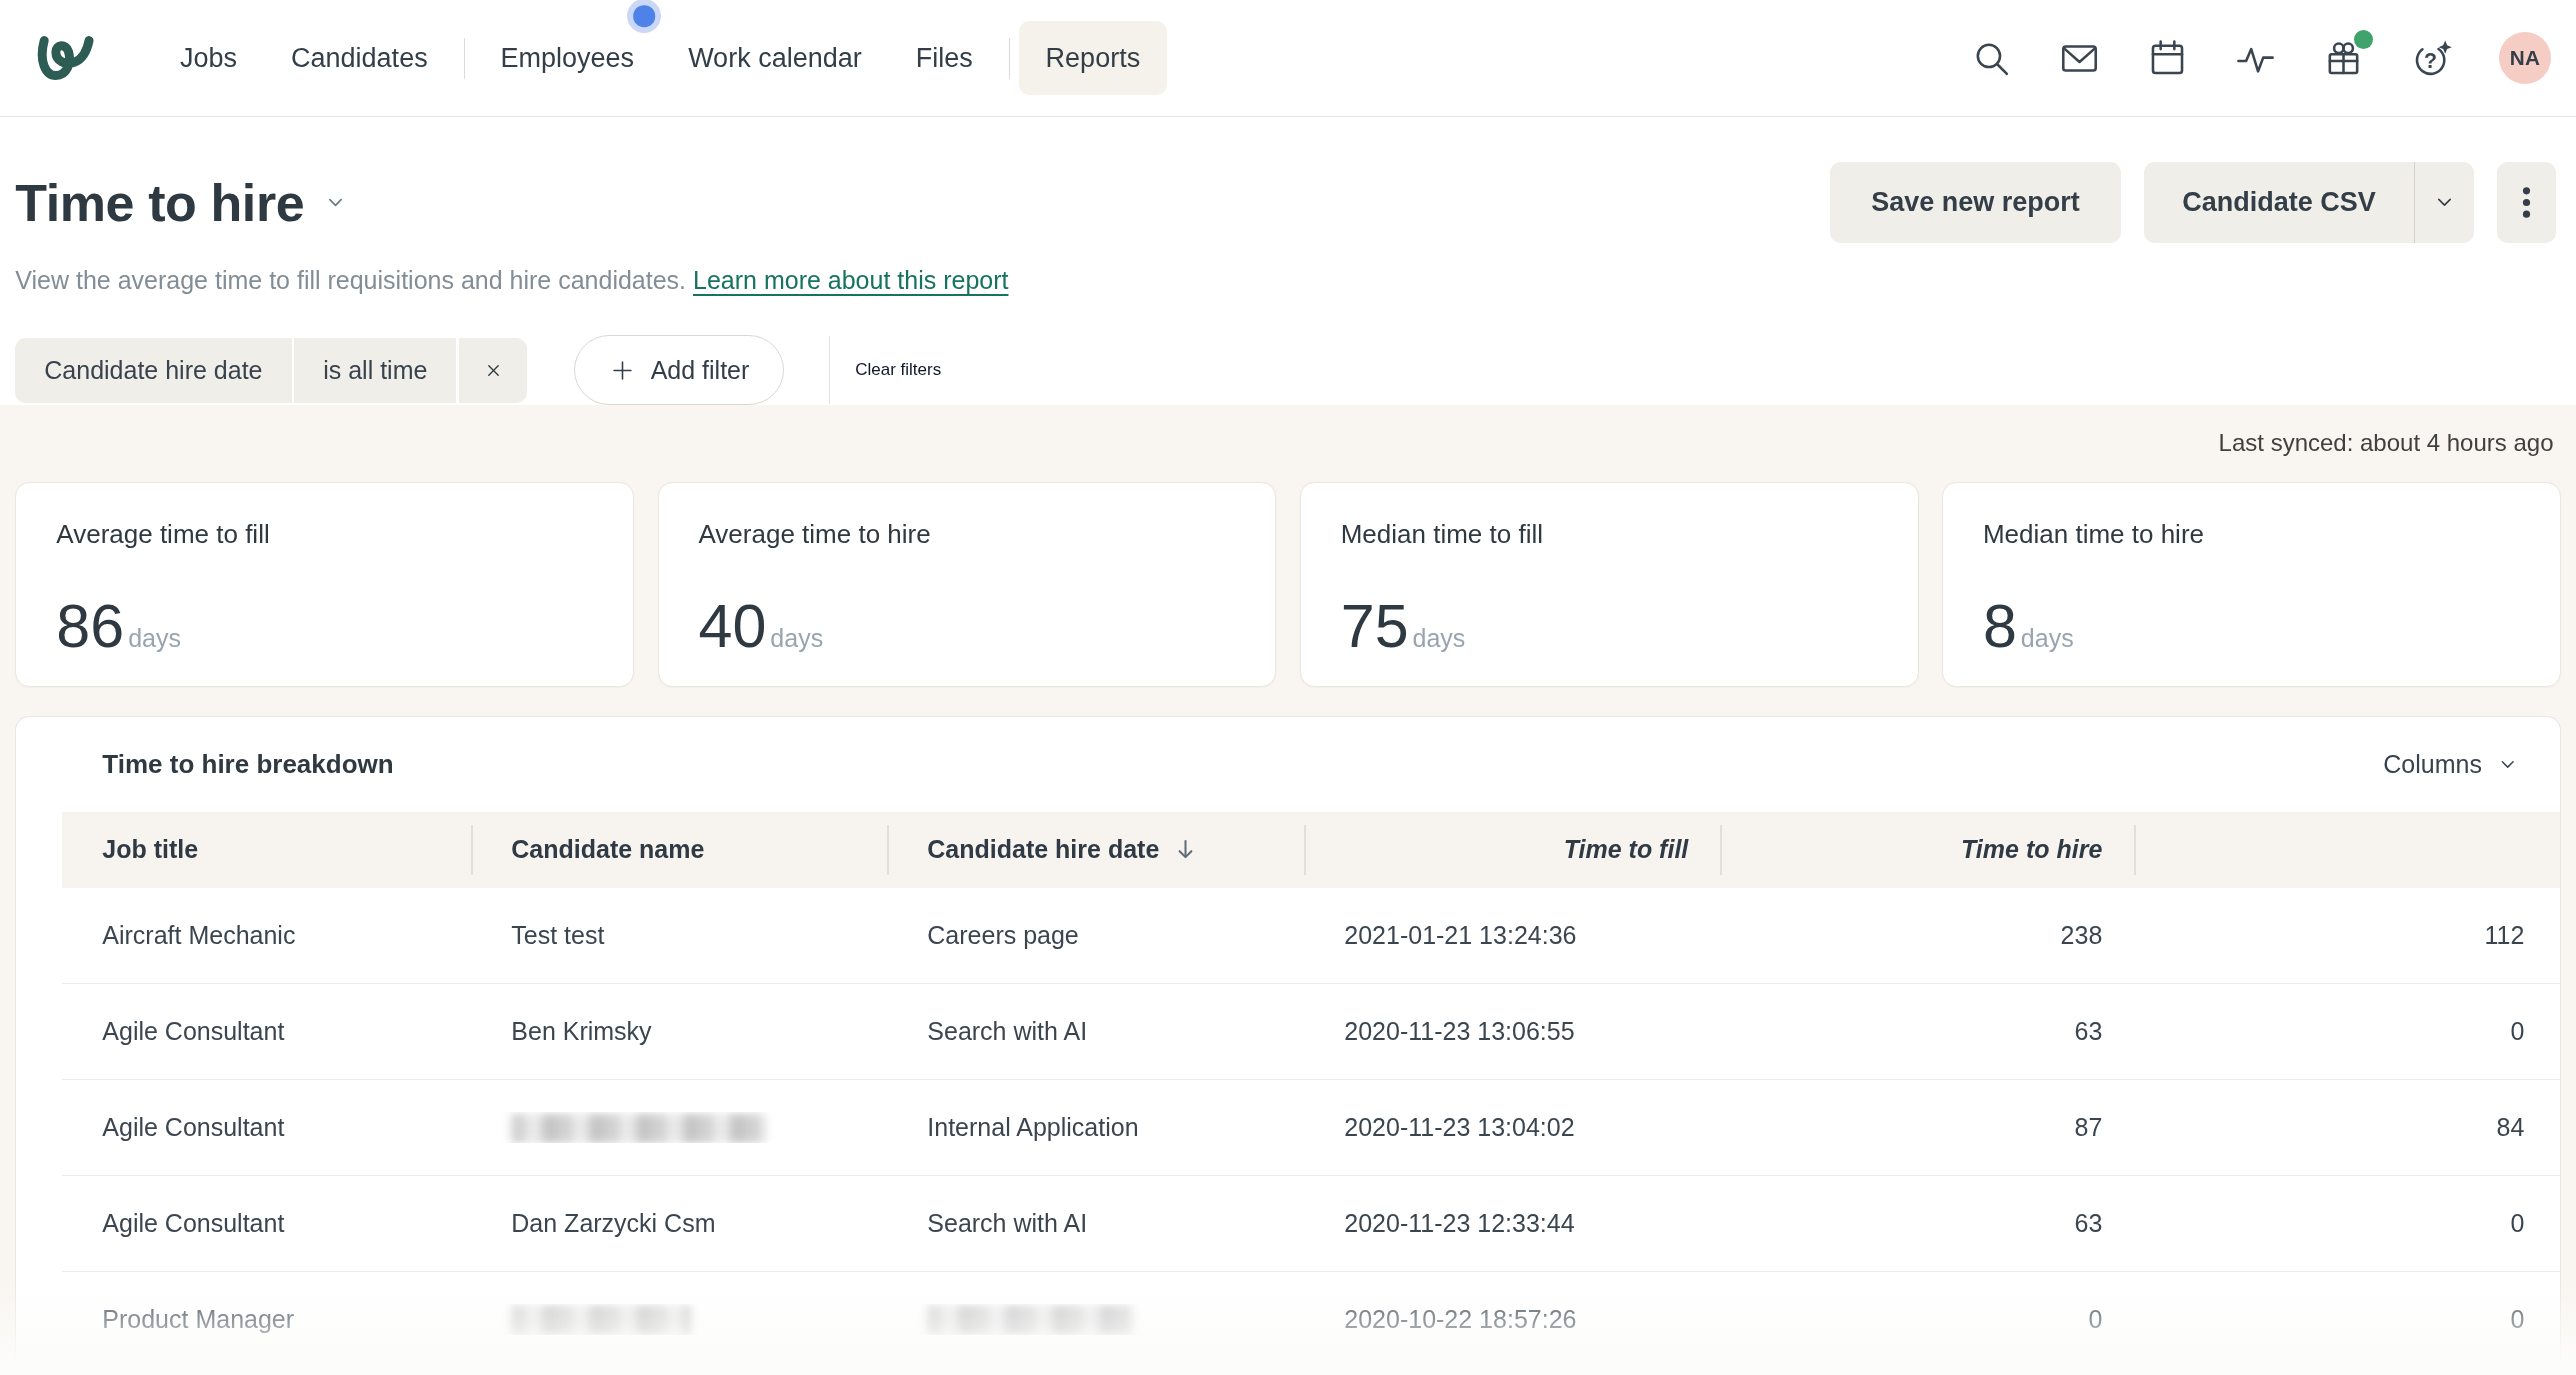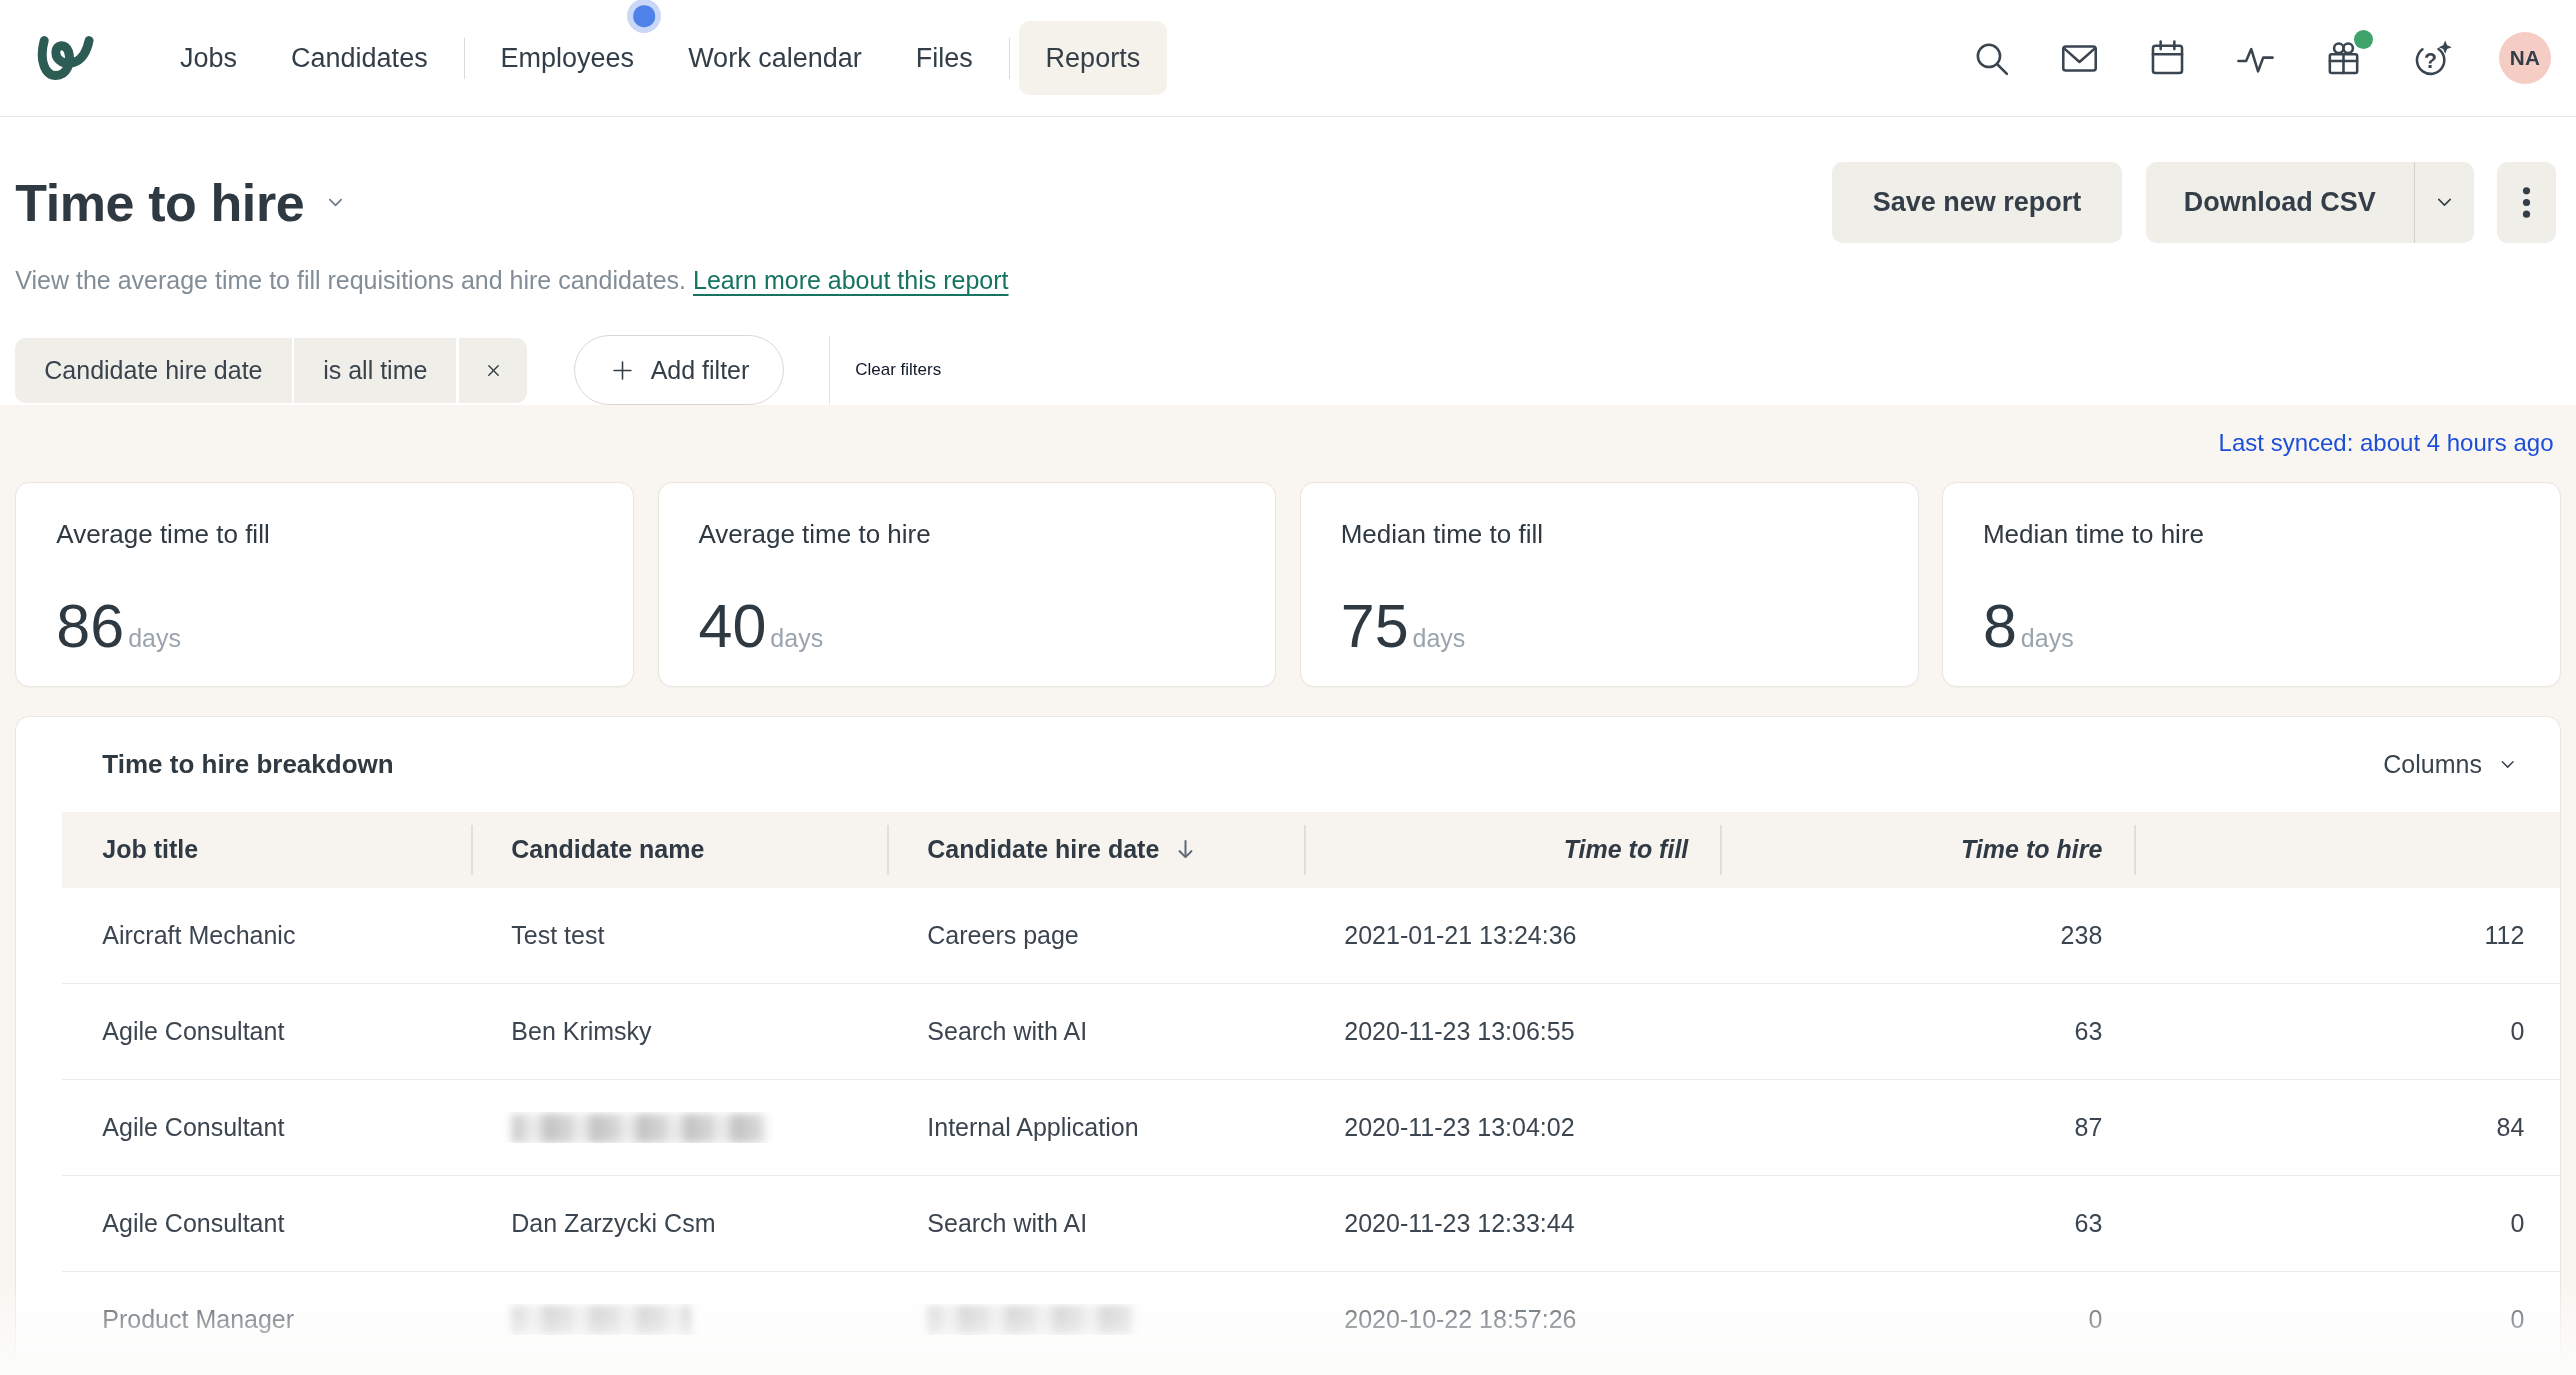--- a/index.html
+++ b/index.html
@@ -56,21 +56,21 @@
   .chip-seg + .chip-seg { margin-left:2.7px; }
   .chip-close { padding:0 21.6px; color:#2f3941; }
   .add-filter { margin-left:47px; height:70px; border:1.8px solid #dcd8d1; border-radius:36px;
                 background:#fff; display:flex; align-items:center; padding:0 34px; font-size:25px;
                 font-weight:500; gap:14.4px; color:#333e48; cursor:pointer; }
   .filter-vdiv { width:0.9px; height:68px; background:#e6e2dc; margin-left:45px; }
   .clear-filters { margin-left:25px; font-size:17px; color:#0f172a; cursor:pointer; }
 
   
   .main { background:#f9f6f1; padding:0 15.3px; min-height:970px; }
-  .sync { text-align:right; padding:23.4px 7.2px 0 0; font-size:24px; color:#1d4ed8; }
+  .sync { text-align:right; padding:23.4px 7.2px 0 0; font-size:24px; color:#404040; }
   .cards { display:flex; gap:23.4px; margin-top:25px; }
   .card { flex:1; background:#fff; border:0.9px solid #eae6e1; border-radius:14.4px;
           padding:36px 40px; height:205px; box-shadow:0 0.9px 1.8px rgba(40,35,30,0.03); }
   .card-label { font-size:26px; font-weight:500; color:#2f3941; }
   .card-value-row { margin-top:41px; display:flex; align-items:baseline; gap:4px; }
   .card-value { font-size:61px; font-weight:500; color:#2f3941; }
   .card-unit { font-size:25px; color:#9aa4ae; }
 
   
   .table-card { margin-top:29px; background:#fff; border:0.9px solid #eae6e1; border-bottom:none;
@@ -173,21 +173,21 @@
   <div class="title-row">
     <h1 class="page-title">Time to hire</h1>
     <span class="title-caret">
       <svg class="stroke-ic" width="27" height="27" viewBox="0 0 48 48">
           <polyline points="14,19 24,29 34,19"></polyline>
         </svg>
     </span>
     <div class="head-actions">
       <button class="btn">Save new report</button>
       <div class="btn btn-split">
-        <span class="split-main">Download CSV</span>
+        <span class="split-main">Candidate CSV</span>
         <span class="split-div"></span>
         <span class="split-caret">
           <svg class="stroke-ic" width="25" height="25" viewBox="0 0 48 48">
               <polyline points="13,18 24,29 35,18"></polyline>
             </svg>
         </span>
       </div>
       <button class="btn btn-kebab">
         <svg width="43" height="43" viewBox="0 0 48 48" fill="#333e48">
             <circle cx="24" cy="11" r="4"></circle>

